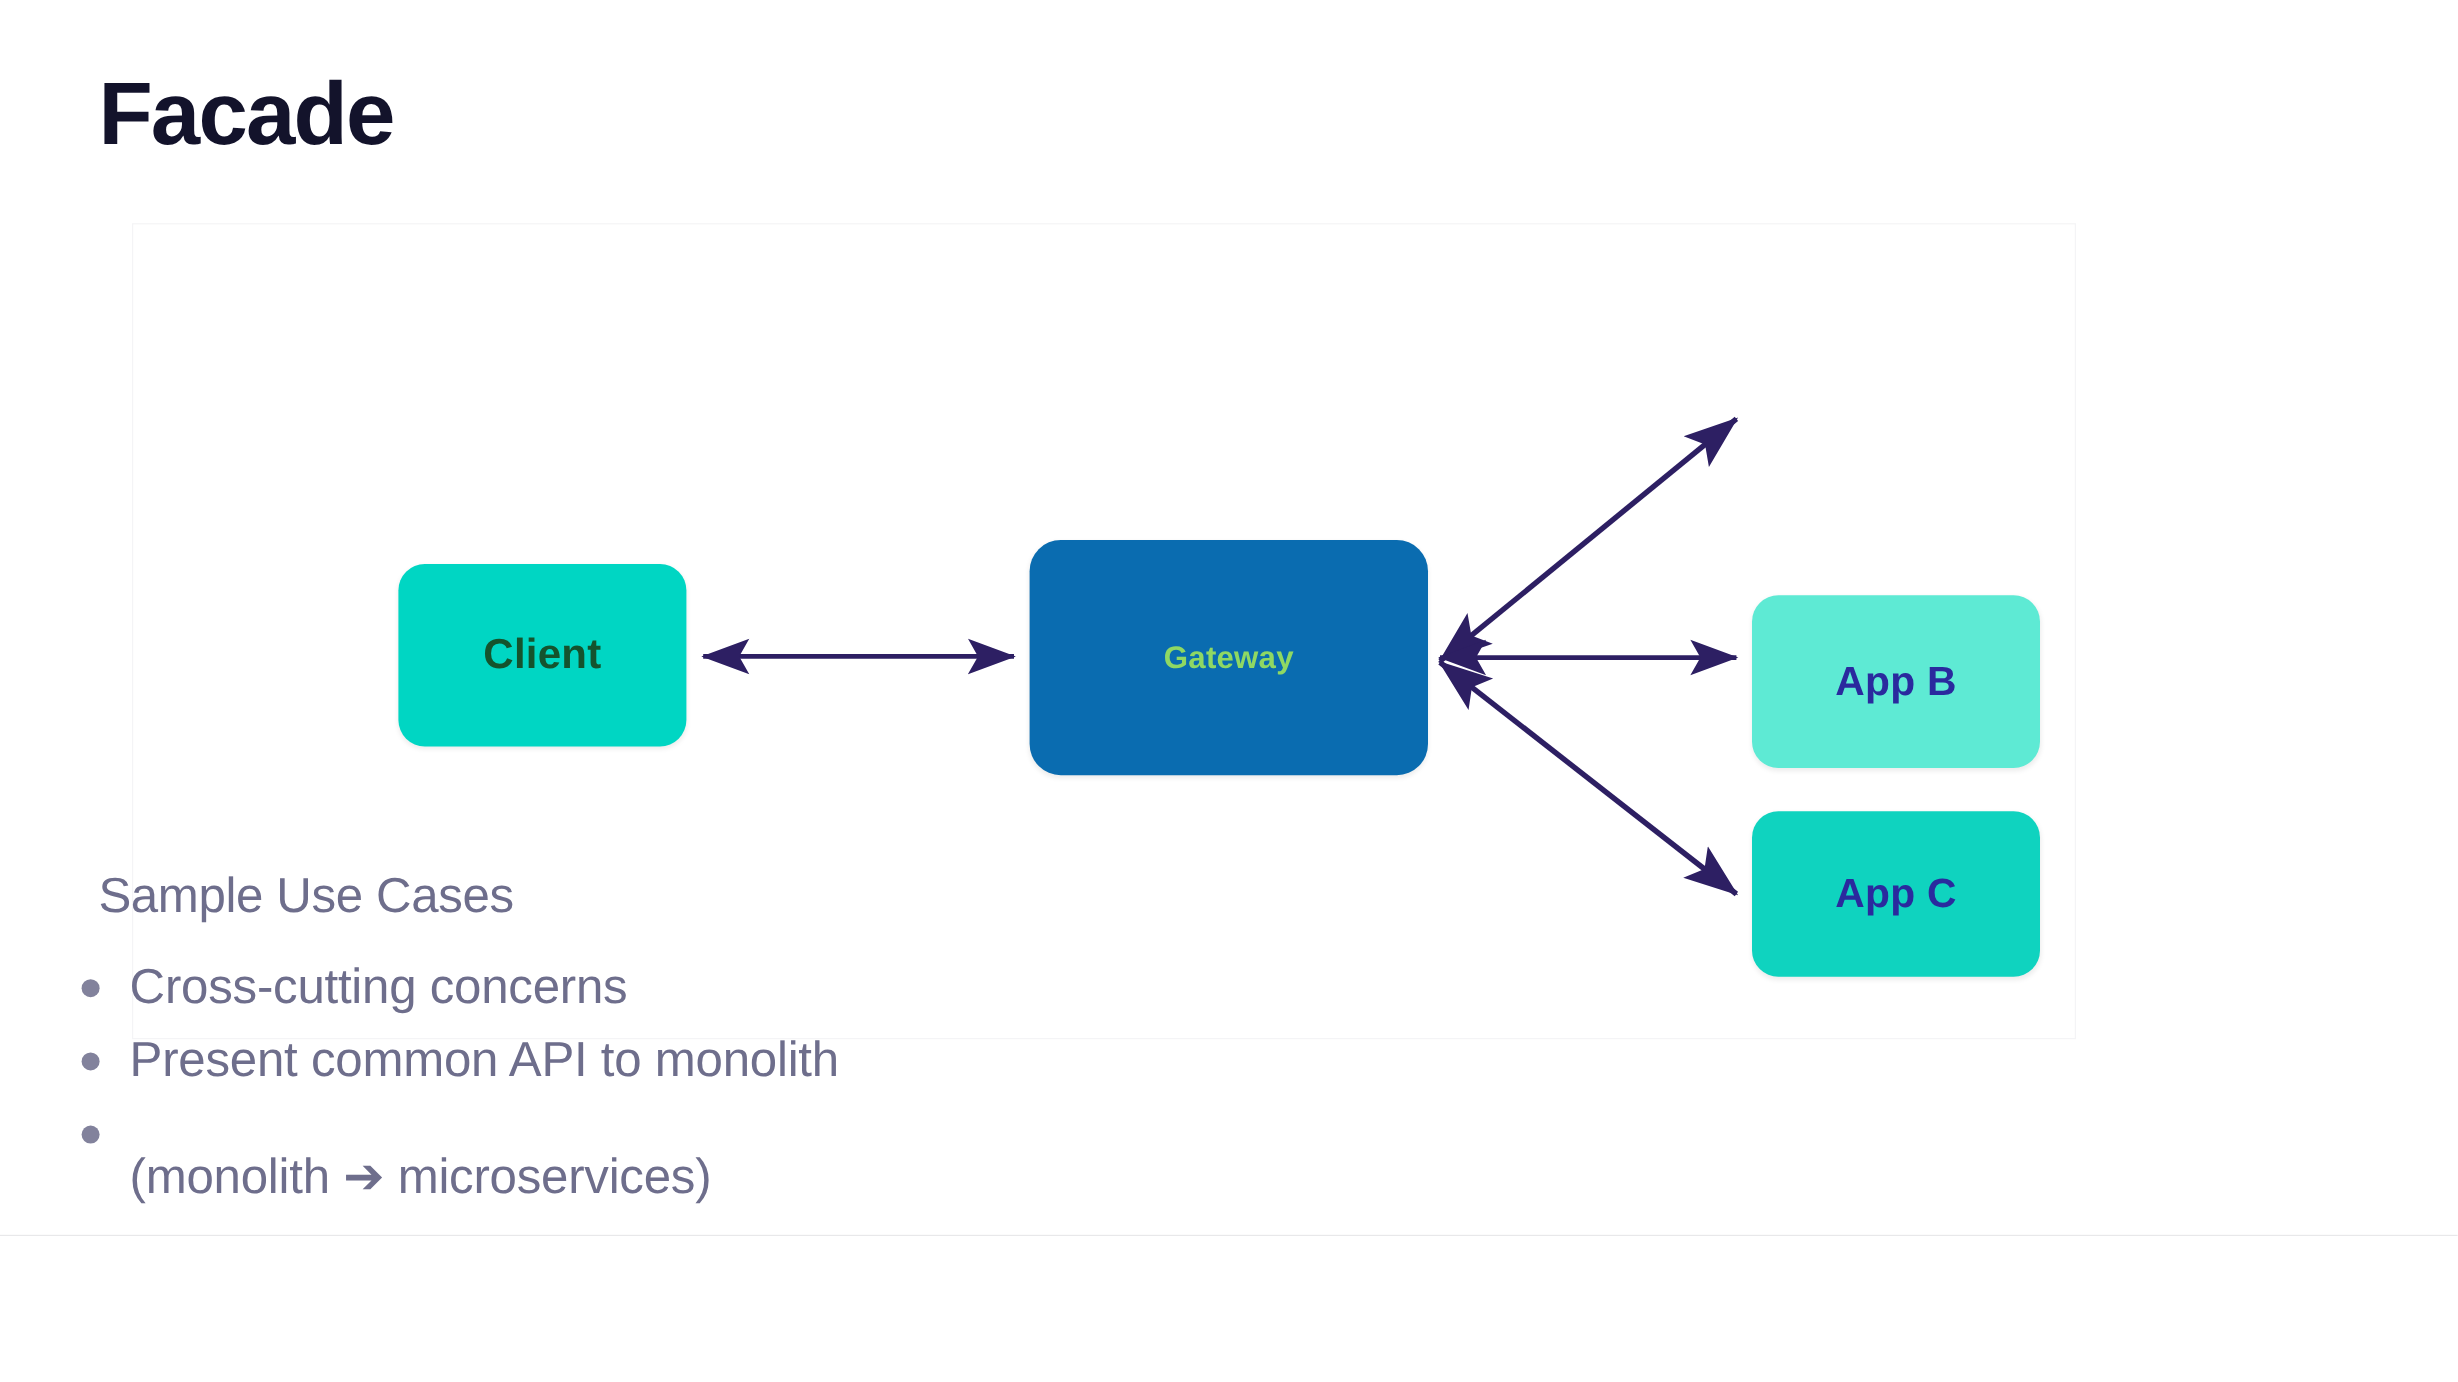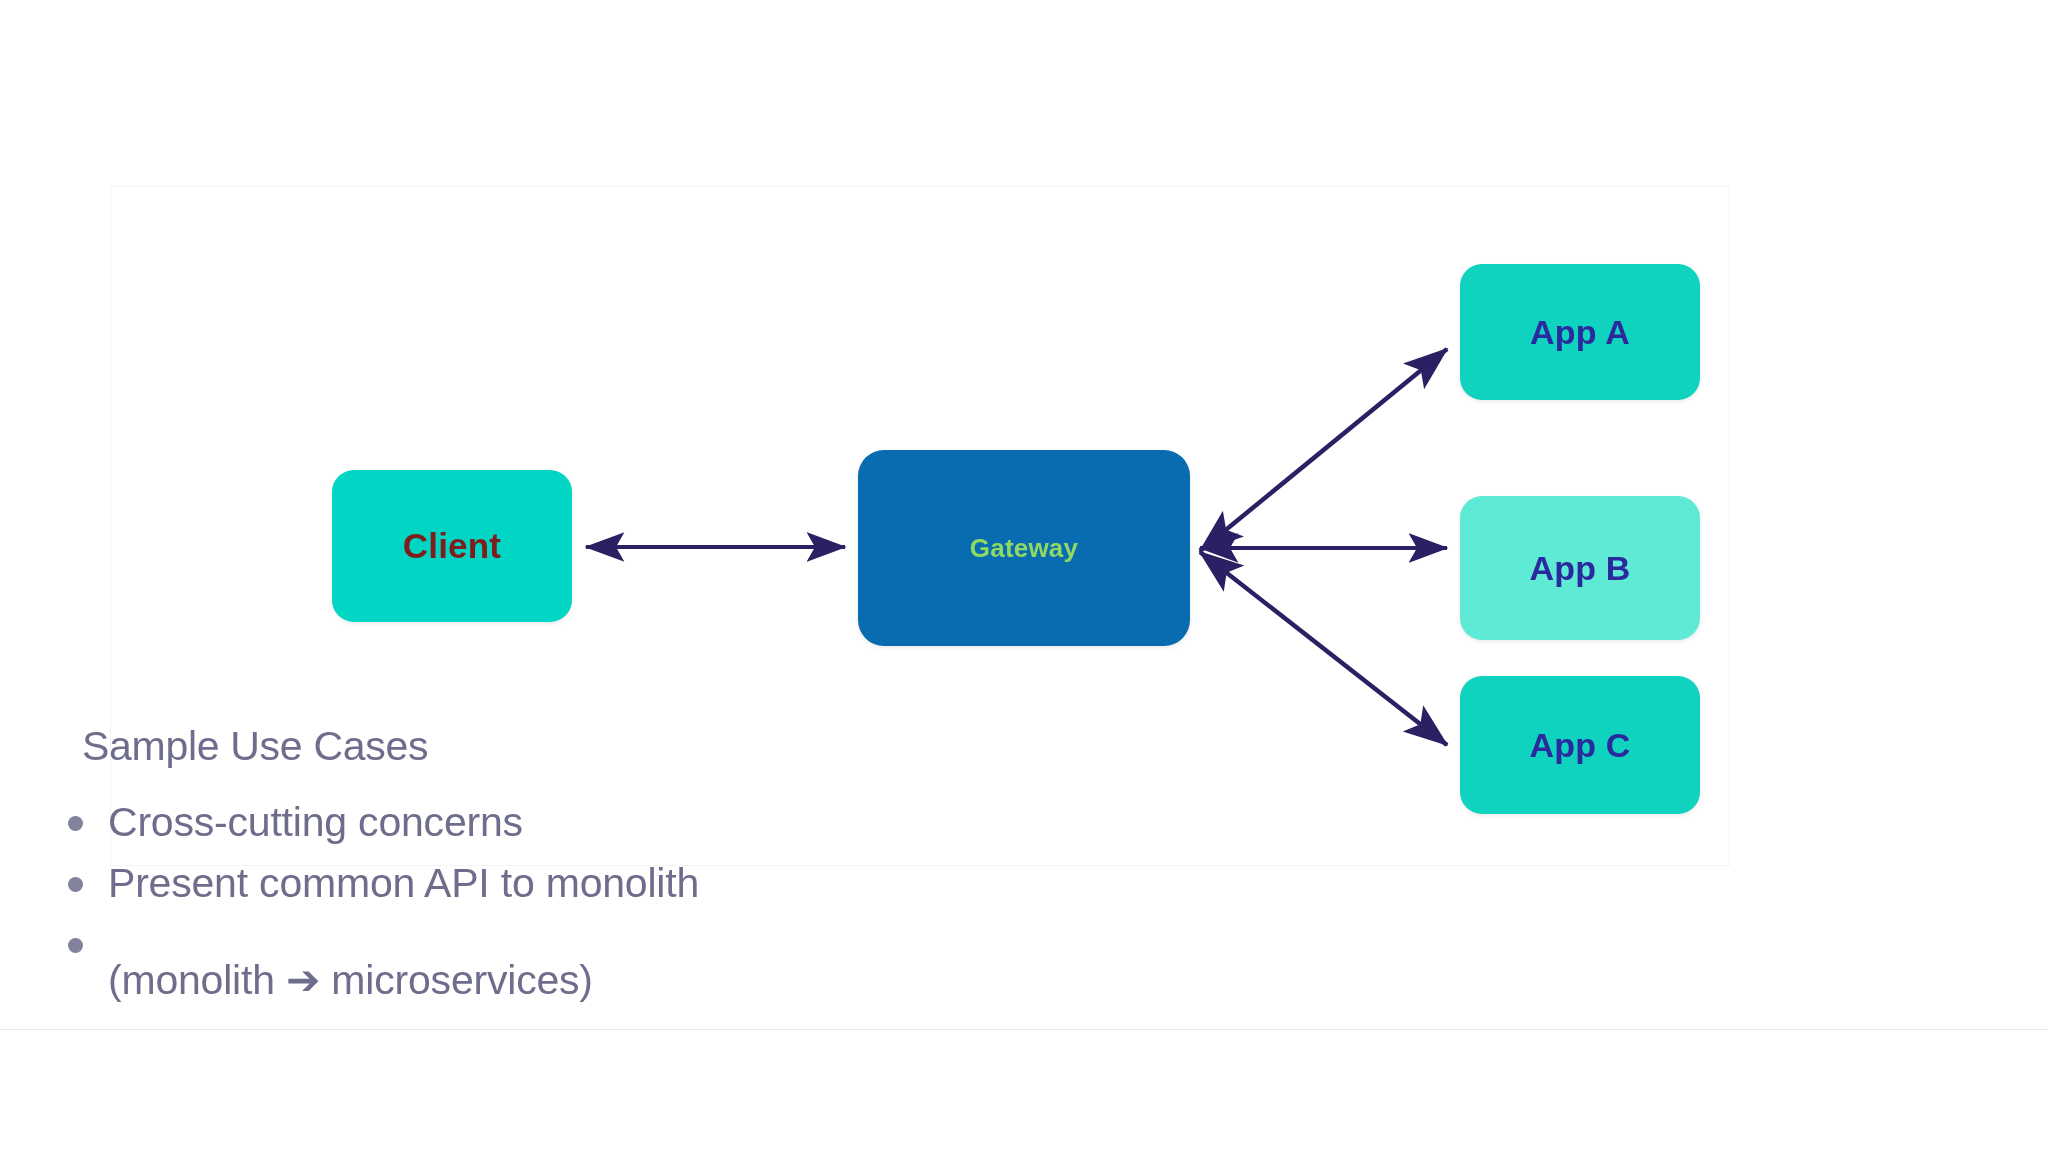--- a/index.html
+++ b/index.html
@@ -73,21 +73,21 @@
     letter-spacing: 0.2px;
     text-align: center;
     box-shadow: 0 2px 4px rgba(0,0,0,0.08);
   }
   .node-client {
     left: 332px;
     top: 470px;
     width: 240px;
     height: 152px;
     background: #00d6c3;
-    color: #7f1d1d;
+    color: #14532d;
     font-size: 35px;
     text-align: right;
   }
   .node-gateway {
     left: 858px;
     top: 450px;
     width: 332px;
     height: 196px;
     background: #0a6cb0;
     color: #8fd863;
@@ -184,20 +184,21 @@
     width: 2048px;
     height: 122px;
     background: #ffffff;
   }
 </style>
 </head>
 <body>
 
 <div class="slide">
 
+  <div class="slide-title">Facade</div>
 
   <div class="content-frame"></div>
 
   <div class="diagram">
     <svg viewBox="0 0 2048 1152" xmlns="http://www.w3.org/2000/svg">
       <defs>
         <marker id="arrowEnd" markerWidth="11" markerHeight="11" refX="9.6" refY="4" orient="auto" markerUnits="strokeWidth">
           <path d="M0,0.3 L10,4 L0,7.7 L2.1,4 Z" fill="#2d1f63"></path>
         </marker>
         <marker id="arrowStart" markerWidth="11" markerHeight="11" refX="0.4" refY="4" orient="auto" markerUnits="strokeWidth">
@@ -212,21 +213,20 @@
       <line x1="1200" y1="548" x2="1447" y2="548" stroke="#2d1f63" stroke-width="4" marker-start="url(#arrowStart)" marker-end="url(#arrowEnd)"></line>
 
       <line x1="1200" y1="552" x2="1447" y2="745" stroke="#2d1f63" stroke-width="4.5" marker-start="url(#arrowStart)" marker-end="url(#arrowEnd)"></line>
     </svg>
   </div>
 
   <div class="node node-client">Client</div>
 
   <div class="node node-gateway">Gateway</div>
 
-  <div class="node node-appa">App A</div>
 
   <div class="node node-appb">App B</div>
 
   <div class="node node-appc">App C</div>
 
   <div class="usecases-heading">Sample Use Cases</div>
 
   <ul class="bullet-list">
     <li class="bullet-item">
       <span class="bullet-dot"></span>

